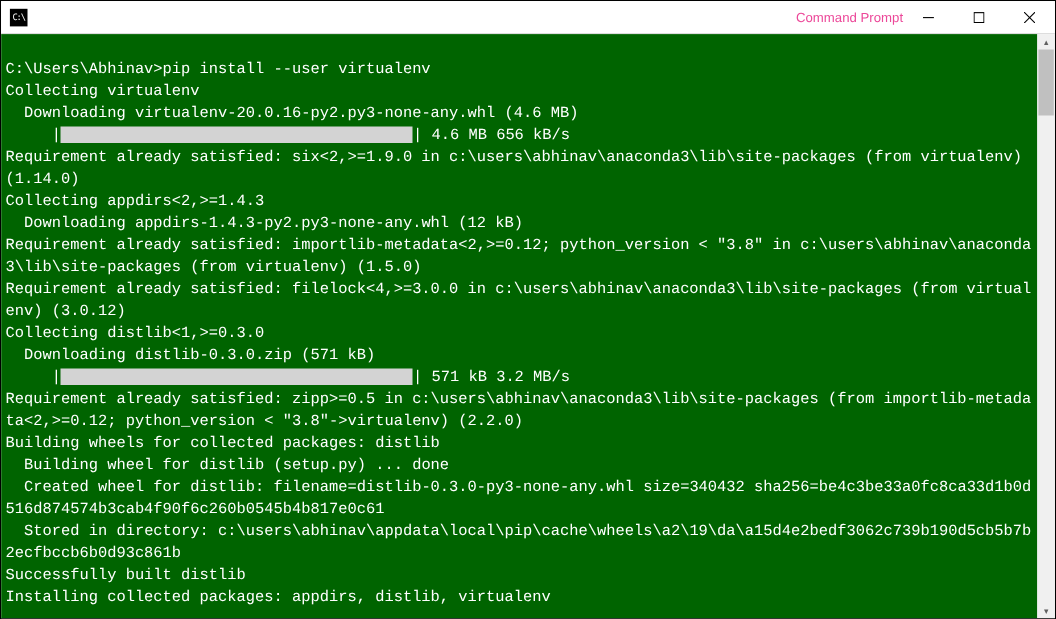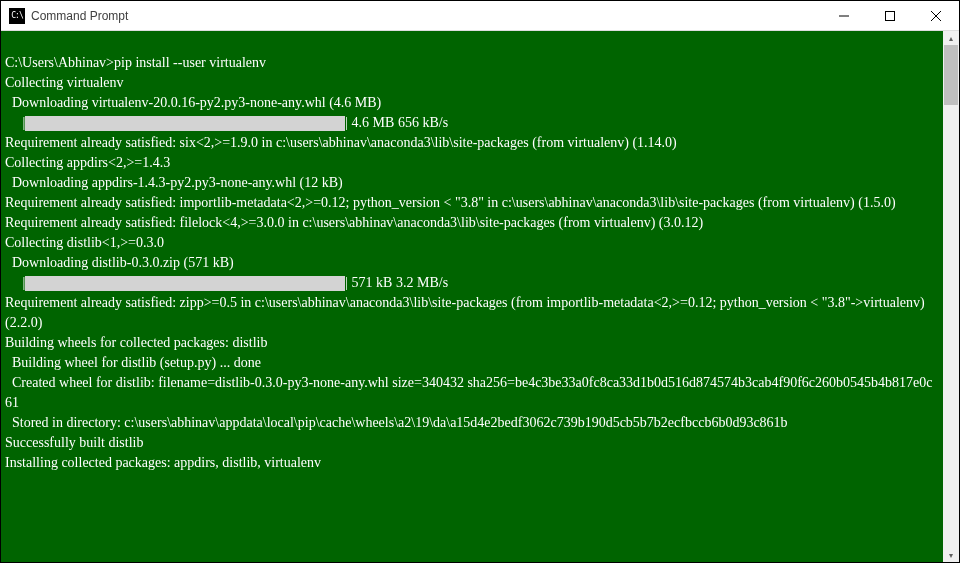--- a/index.html
+++ b/index.html
@@ -43,22 +43,23 @@
     .titlebar-icon-inner {
       display: flex;
       align-items: center;
       font-size: 8px;
       font-family: monospace;
       color: #fff;
       letter-spacing: -1px;
     }
     .titlebar-title {
       font-size: 12px;
-      color: #404040;
+      color: #ec4899;
       flex: 1;
+      text-align: right;
     }
     .titlebar-controls {
       display: flex;
       height: 100%;
     }
     .titlebar-btn {
       width: 46px;
       height: 100%;
       display: flex;
       align-items: center;
@@ -69,21 +70,21 @@
     }
     .terminal-wrapper {
       flex: 1;
       display: flex;
       overflow: hidden;
     }
     .terminal {
       flex: 1;
       background: #006400;
       color: #ffffff;
-      font-family: Liberation Serif, serif;
+      font-family: Liberation Mono, monospace;
       font-size: 14px;
       line-height: 20px;
       padding: 2px 4px;
       overflow: hidden;
       white-space: pre-wrap;
       word-break: break-all;
     }
     .scrollbar {
       width: 16px;
       background: #f0f0f0;

